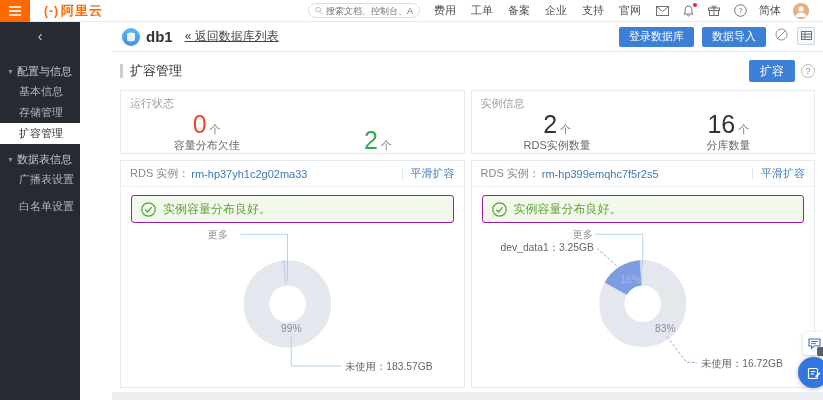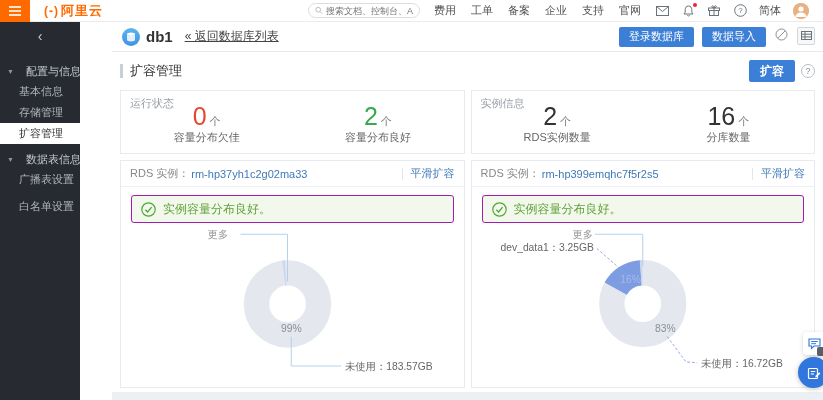--- a/index.html
+++ b/index.html
@@ -24,44 +24,44 @@
   .avatar { width:16px; height:16px; border-radius:50%; background:#e8b183; overflow:hidden; flex:none; cursor:pointer; margin-right:6px; }
 
   
   .body-row { display:flex; height:378px; }
 
   
   .sidebar { width:80px; flex:none; background:#272b31; color:#aeb4bd; display:flex; flex-direction:column; }
   .collapse-row { height:28px; display:flex; align-items:center; justify-content:center; color:#c8cdd3; font-size:14px; cursor:pointer; }
   .menu { padding-top:6px; }
   .menu-group { margin-top:6px; }
-  .group-head { display:flex; align-items:center; gap:12px; height:19px; padding-left:7px; color:#c3c8cf; cursor:pointer; font-size:11px; white-space:nowrap; }
+  .group-head { display:flex; align-items:center; gap:3px; height:19px; padding-left:7px; color:#c3c8cf; cursor:pointer; font-size:11px; white-space:nowrap; }
   .caret { font-size:7px; color:#8d939b; }
   .menu-item { height:21px; line-height:21px; padding-left:19px; font-size:11px; cursor:pointer; white-space:nowrap; }
   .menu-item.selected { background:#fff; color:#333; }
 
   
   .main { flex:1; display:flex; flex-direction:column; background:#fff; min-width:0;padding-left:32px; }
   .page-header { height:30px; flex:none; display:flex; align-items:center; background:#fff; border-bottom:1px solid #e9e9e9; padding:0 8px 0 10px; }
   .db-icon { width:18px; height:18px; border-radius:50%; background:linear-gradient(180deg,#5cb4f2,#3f92e2); display:flex; align-items:center; justify-content:center; flex:none; }
   .db-title { font-size:15px; font-weight:bold; color:#333; margin-left:6px; }
   .back-link { margin-left:12px; font-size:12px; color:#454545; text-decoration:underline; cursor:pointer; }
   .ph-right { margin-left:auto; display:flex; align-items:flex-start; gap:8px; }
   .btn-blue { background:#3b7fd6; color:#fff; border:none; height:20px; padding:0 10px; font-size:11px; border-radius:2px; cursor:pointer; font-family:inherit; white-space:nowrap; }
   .slash-icon { width:15px; height:15px; display:flex; align-items:center; justify-content:center; color:#8a9096; cursor:pointer; }
   .grid-btn { width:18px; height:18px; border:1px solid #d4d7da; background:#f7f8f9; border-radius:2px; display:flex; align-items:center; justify-content:center; cursor:pointer; }
 
   .section-bar { margin:6px 8px 0 8px; height:26px; flex:none; display:flex; align-items:center; }
   .section-title { font-size:13px; color:#333; border-left:3px solid #c9cfd6; padding-left:7px; line-height:14px; }
   .sb-right { margin-left:auto; display:flex; align-items:center; gap:6px; }
-  .btn-expand { background:#3b7fd6; color:#fff; border:none; height:22px; padding:0 11px; font-size:12px; border-radius:2px; cursor:pointer; font-family:inherit;font-weight:bold; }
+  .btn-expand { background:#3b7fd6; color:#fff; border:none; height:22px; padding:0 11px; font-size:12px; border-radius:2px; cursor:pointer; font-family:inherit; }
   .help-circle { width:14px; height:14px; border:1px solid #b9bec4; border-radius:50%; color:#8a9096; font-size:9px; display:flex; align-items:center; justify-content:center; cursor:pointer; }
 
   .stats-row { margin:6px 8px 0 8px; height:64px; flex:none; display:flex; gap:6px; }
-  .stat-panel { flex:1; border:1px solid #e7ebef; position:relative; display:flex; align-items:flex-start; padding-top:12px; }
+  .stat-panel { flex:1; border:1px solid #e7ebef; position:relative; display:flex; align-items:flex-end; padding-top:12px; }
   .panel-title { position:absolute; top:5px; left:9px; font-size:11px; color:#9aa0a6; }
   .stat-block { flex:1; text-align:center; }
   .stat-value { font-size:25px; line-height:26px; }
   .v-red { color:#e2492f; } .v-green { color:#38a94e; } .v-dark { color:#333; }
   .stat-unit { font-size:11px; color:#777; margin-left:3px; }
   .stat-label { font-size:11px; color:#666; margin-top:1px; }
 
   .cards-row { margin:6px 8px 0 8px; flex:1; display:flex; gap:6px; min-height:0; }
   .card { flex:1; border:1px solid #e7ebef; display:flex; flex-direction:column; min-width:0; }
   .card-head { height:26px; flex:none; display:flex; align-items:center; padding:0 9px; border-bottom:1px solid #eef1f4; }
@@ -228,21 +228,20 @@
 
       <div class="stats-row">
         <div class="stat-panel">
           <span class="panel-title">运行状态</span>
           <div class="stat-block">
             <div><span class="stat-value v-red">0</span><span class="stat-unit">个</span></div>
             <div class="stat-label">容量分布欠佳</div>
           </div>
           <div class="stat-block">
             <div><span class="stat-value v-green">2</span><span class="stat-unit">个</span></div>
-            <div class="stat-label">容量分布良好</div>
           </div>
         </div>
         <div class="stat-panel">
           <span class="panel-title">实例信息</span>
           <div class="stat-block">
             <div><span class="stat-value v-dark">2</span><span class="stat-unit">个</span></div>
             <div class="stat-label">RDS实例数量</div>
           </div>
           <div class="stat-block">
             <div><span class="stat-value v-dark">16</span><span class="stat-unit">个</span></div>

